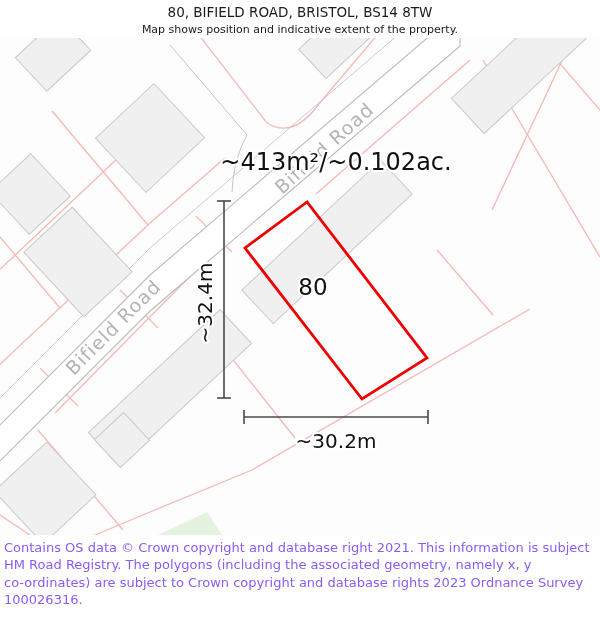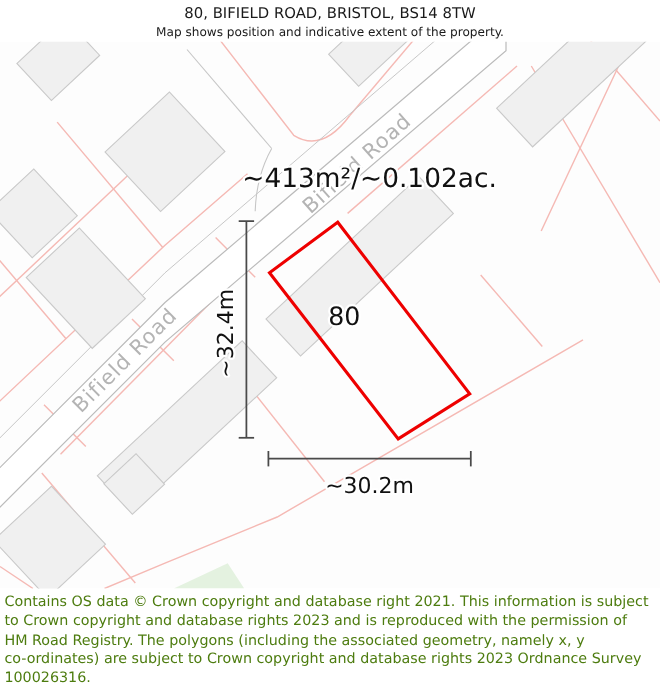--- a/index.html
+++ b/index.html
@@ -4,21 +4,21 @@
 <style>
   * { margin:0; padding:0; box-sizing:border-box; }
   html,body { width:600px; height:625px; background:#ffffff; overflow:hidden;
               font-family:"DejaVu Sans","Liberation Sans",sans-serif; }
   .page { position:relative; width:600px; height:625px; background:#ffffff; }
   .header { position:absolute; top:4px; left:0; width:600px; text-align:center; color:#1a1a1a; }
   .header .title { font-size:13.5px; line-height:17px; }
   .header .subtitle { font-size:11px; line-height:17px; }
   .map-wrap { position:absolute; top:38px; left:0; width:600px; height:497px; }
   svg { display:block; }
-  .footer { position:absolute; top:539px; left:4px; width:596px; color:#4d7c0f; }
+  .footer { position:absolute; top:539px; left:4px; width:596px; color:#8b5cf6; }
   .footer .fline { font-size:13px; line-height:17.3px; white-space:nowrap; }
   text { font-family:"DejaVu Sans","Liberation Sans",sans-serif; }
   .halo { paint-order:stroke; stroke:#ffffff; stroke-width:4px; stroke-linejoin:round; }
 </style>
 </head>
 <body>
 
 <div class="page">
 
   <div class="header">
@@ -99,19 +99,18 @@
         <text class="halo" x="313" y="257" font-size="23" text-anchor="middle">80</text>
         <text class="halo" x="336" y="410" font-size="20" text-anchor="middle">~30.2m</text>
         <text class="halo" x="205" y="272" font-size="20" text-anchor="middle" transform="rotate(-90 205 265)">~32.4m</text>
       </g>
 
     </svg>
   </div>
 
   <div class="footer">
     <div class="fline">Contains OS data © Crown copyright and database right 2021. This information is subject</div>
-    <div class="fline">to Crown copyright and database rights 2023 and is reproduced with the permission of</div>
     <div class="fline">HM Road Registry. The polygons (including the associated geometry, namely x, y</div>
     <div class="fline">co-ordinates) are subject to Crown copyright and database rights 2023 Ordnance Survey</div>
     <div class="fline">100026316.</div>
   </div>
 
 </div>
 
 </body></html>

